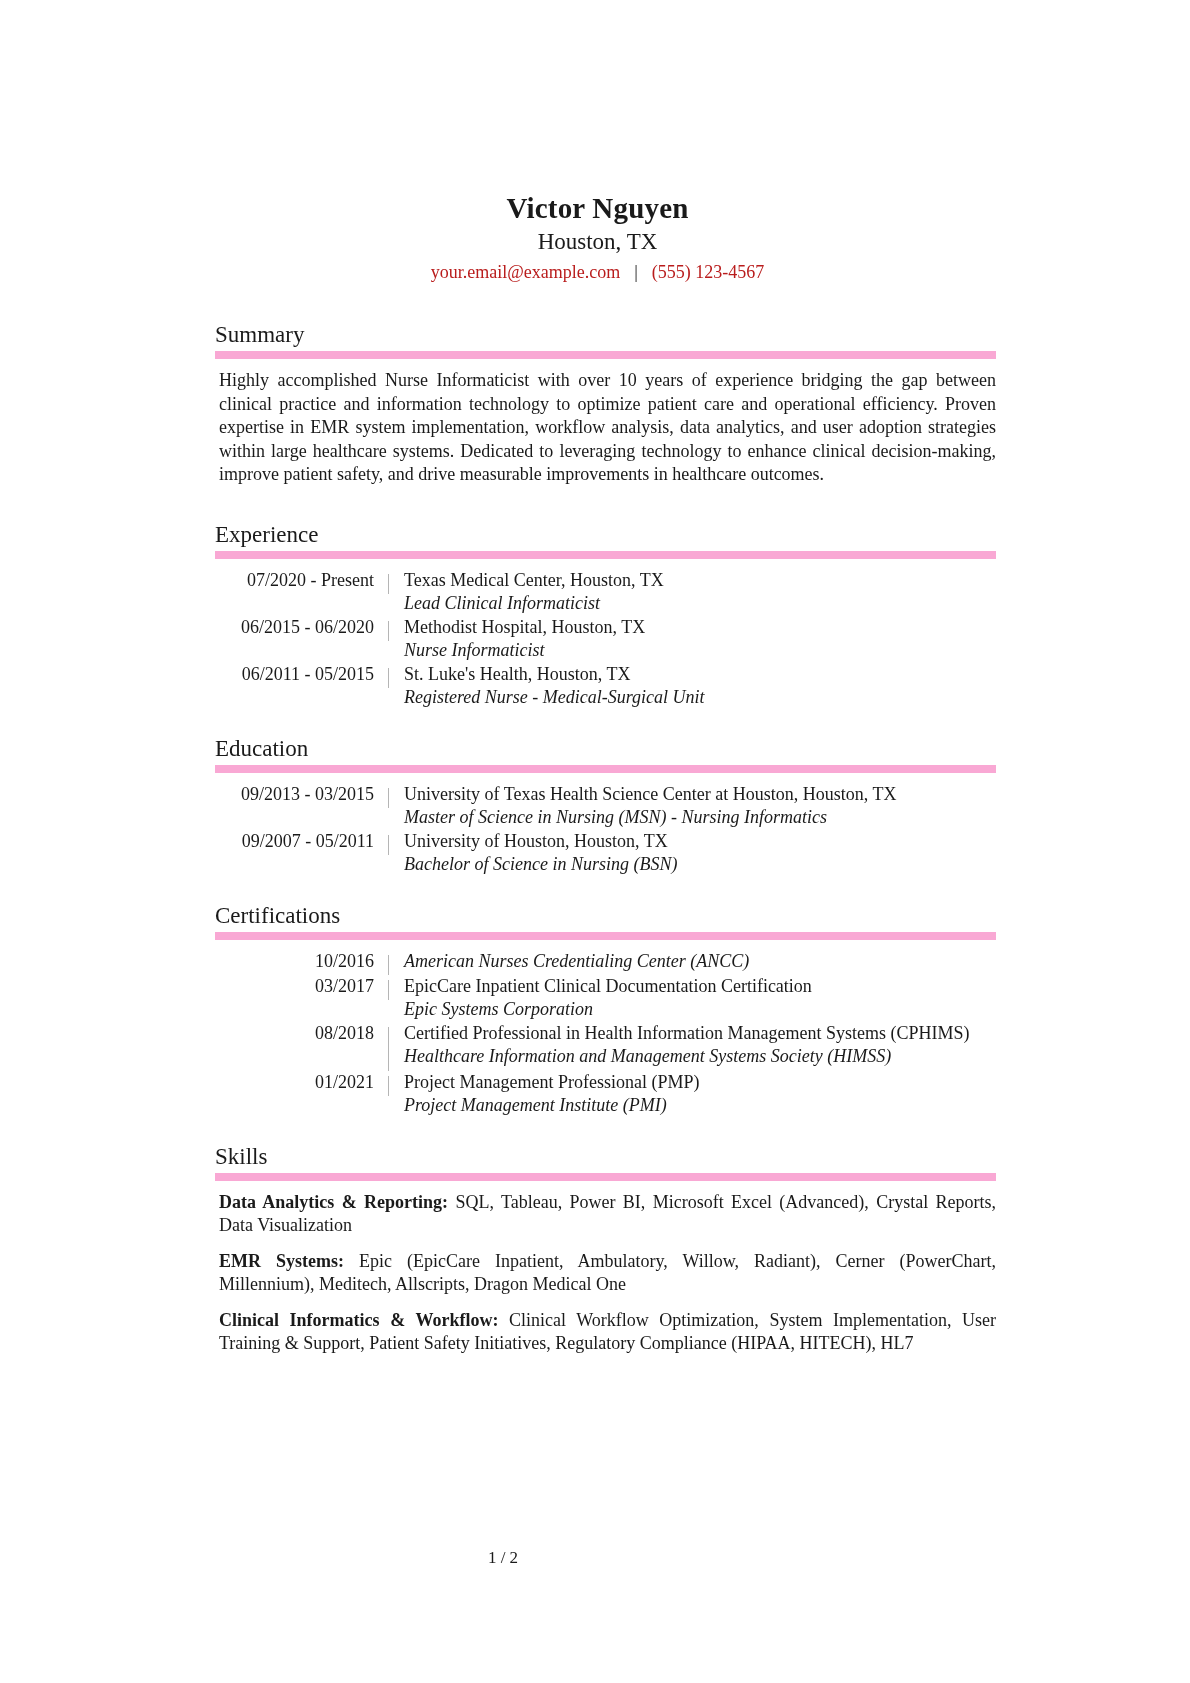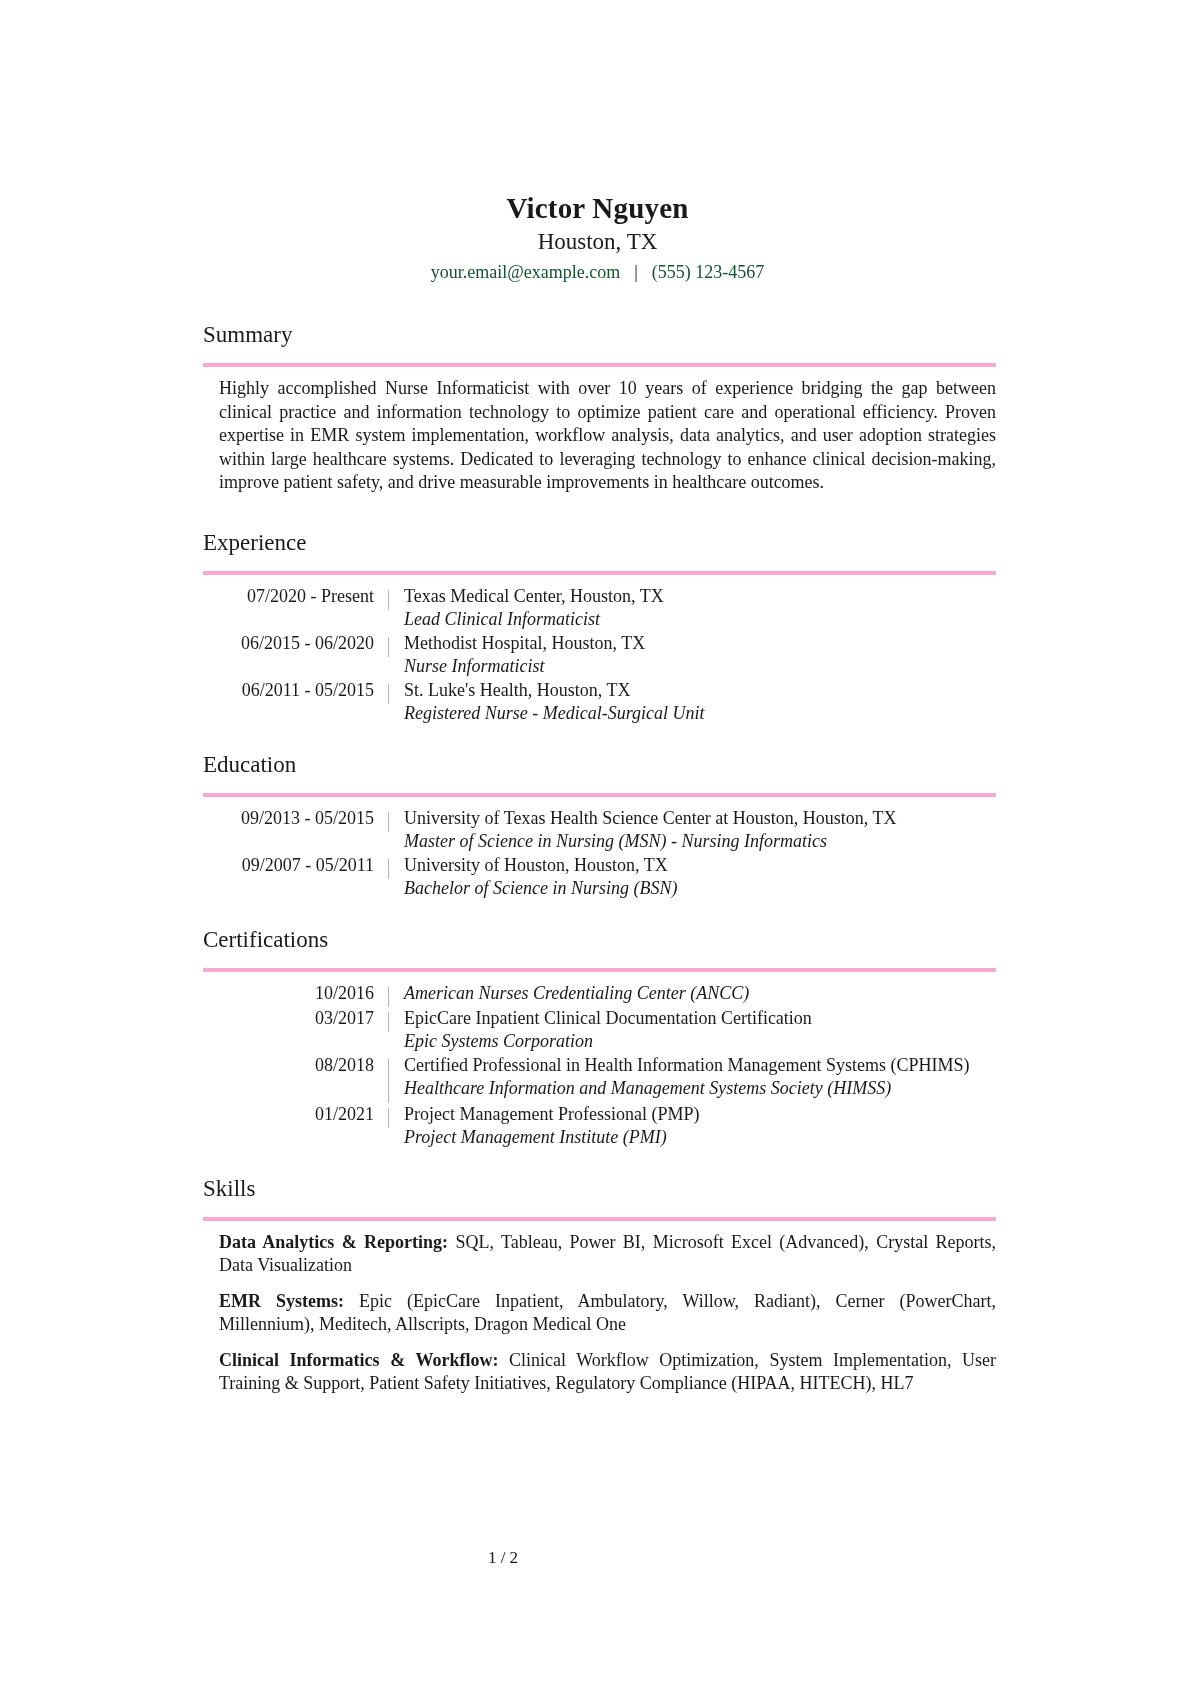--- a/index.html
+++ b/index.html
@@ -7,28 +7,28 @@
       width: 1190px; height: 1683px; position: relative;
       font-family: "Liberation Serif", "DejaVu Serif", serif;
       color: #1a1a1a;
     }
     .page { position: absolute; left: 199px; top: 0; width: 797px; }
 
     .header { text-align: center; margin-top: 190px; }
     .name { font-size: 29px; font-weight: bold; line-height: 36px; letter-spacing: 0.2px; }
     .location { font-size: 23px; line-height: 24px; margin-top: 4px; }
     .contact { font-size: 18px; line-height: 24px; margin-top: 6px; }
-    .contact a { color: #14532d; text-decoration: none; }
+    .contact a { color: #b91c1c; text-decoration: none; }
     .contact .sep { color: #1a1a1a; margin: 0 14px; }
 
     .section { margin-top: 0; }
     .section-title {
       font-size: 23px; font-weight: normal; line-height: 28px;
-      border-bottom: 4px solid #f9a8d4; padding-bottom: 14px;
-      margin: 0 0 10px 4px;
+      border-bottom: 8px solid #f9a8d4; padding-bottom: 2px;
+      margin: 0 0 10px 16px;
     }
     .summary-text {
       font-size: 18px; line-height: 23.5px; text-align: justify;
       padding-left: 20px;
     }
 
     .entry { display: flex; font-size: 18px; line-height: 23.5px; }
     .entry .date {
       width: 175px; text-align: right; padding-right: 14px; flex-shrink: 0;
       position: relative;
@@ -91,21 +91,21 @@
       <div class="content">
         <div><span class="org">St. Luke's Health</span><span>, Houston, TX</span></div>
         <div class="sub">Registered Nurse - Medical-Surgical Unit</div>
       </div>
     </div>
   </div>
 
   <div class="section" style="margin-top:25px;">
     <h2 class="section-title">Education</h2>
     <div class="entry">
-      <div class="date">09/2013 - 05/2015</div>
+      <div class="date">09/2013 - 03/2015</div>
       <div class="bar"></div>
       <div class="content">
         <div><span class="org">University of Texas Health Science Center at Houston</span><span>, Houston, TX</span></div>
         <div class="sub">Master of Science in Nursing (MSN) - Nursing Informatics</div>
       </div>
     </div>
     <div class="entry">
       <div class="date">09/2007 - 05/2011</div>
       <div class="bar"></div>
       <div class="content">

